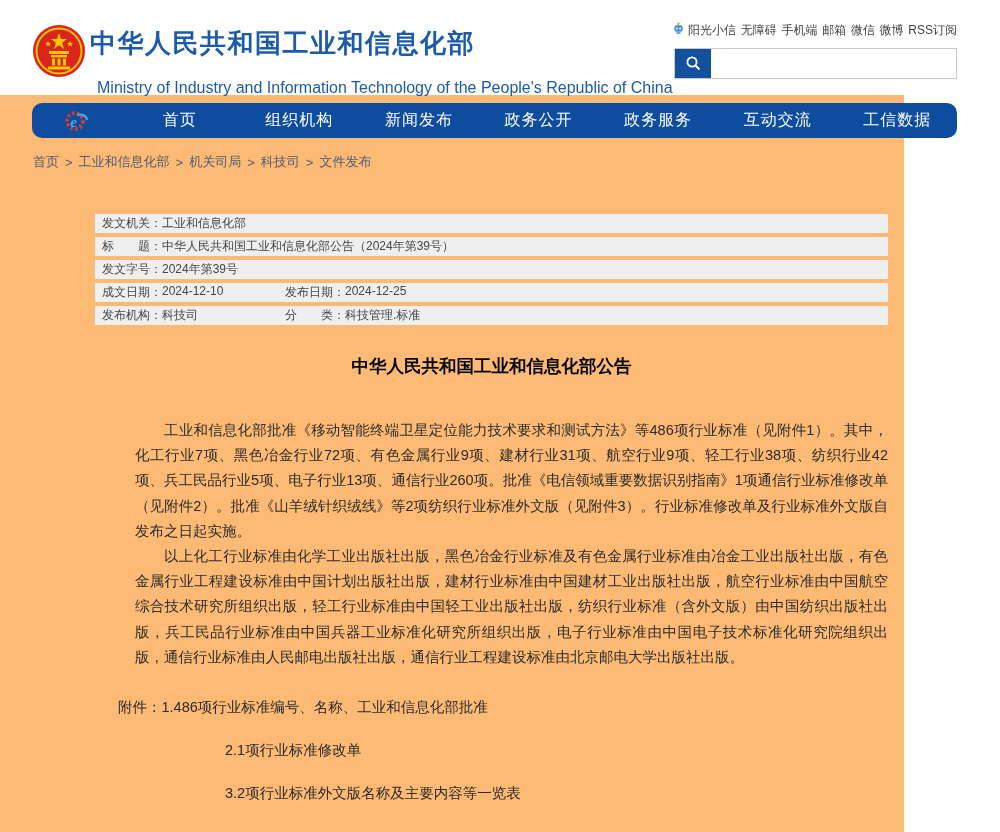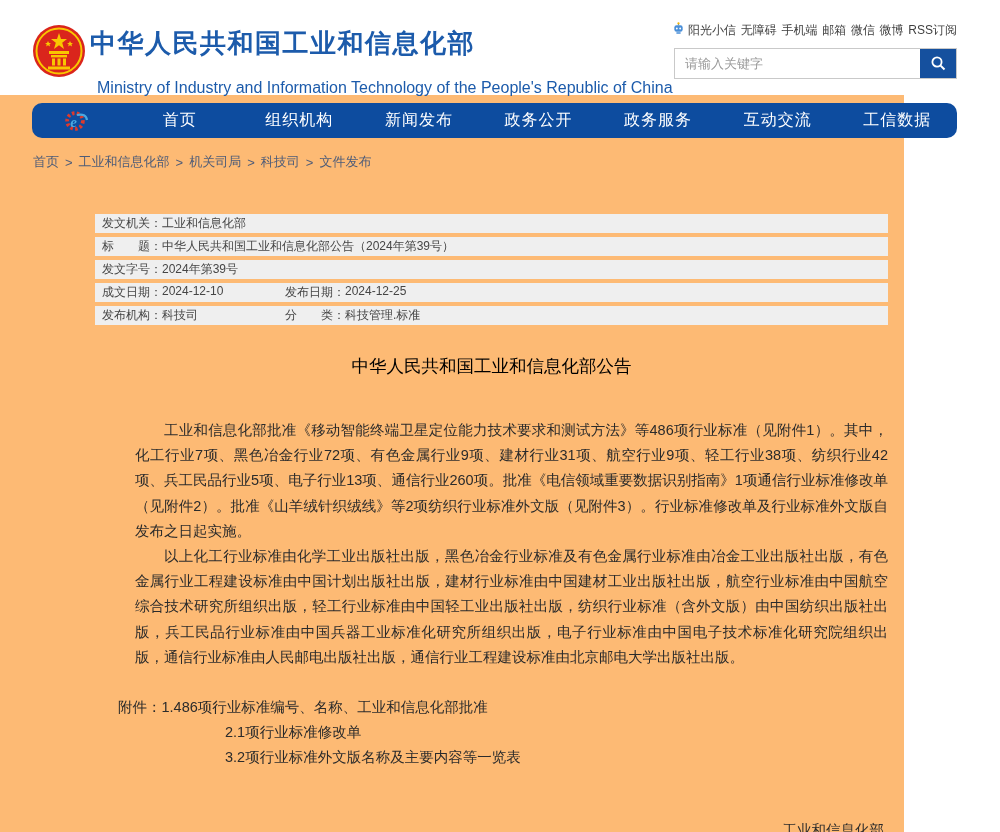--- a/index.html
+++ b/index.html
@@ -40,28 +40,28 @@
   
   .content { position:absolute; left:95px; top:214px; width:793px; }
 
   .meta-table { width:100%; }
   .meta-row { background:#efefef; height:19px; margin-bottom:4px; display:flex; align-items:center; font-size:12px; color:#454545; padding-left:7px; }
   .meta-cell { display:flex; }
   .meta-cell.col1 { width:183px; }
   .meta-label { color:#454545; white-space:pre; }
   .meta-value { color:#454545; white-space:pre; }
 
-  .doc-title { margin-top:28px; text-align:center; font-size:17.5px; font-weight:normal; color:#000; line-height:27px; }
+  .doc-title { margin-top:28px; text-align:center; font-size:17.5px; font-weight:bold; color:#000; line-height:27px; }
 
   .doc-body { margin-top:38px; font-size:14.5px; color:#2b2b2b; line-height:25.2px; text-align:justify;margin-left:40px; }
   .doc-body p { text-indent:2em; }
 
   .attachments { margin-top:25px; font-size:14.5px; color:#2b2b2b; line-height:25.2px; }
   .attach-line1 { padding-left:23px; }
-  .attach-line { padding-left:130px; }
+  .attach-line { padding-left:130px;margin-top:18px; }
   .attach-link { color:#2b2b2b; text-decoration:none; cursor:pointer; }
 
   .signature { margin-top:50px; text-align:right; font-size:14.5px; color:#2b2b2b; padding-right:4px; }
 </style>
 </head>
 <body>
 
 <div class="page">
 
   <div class="header">
@@ -97,21 +97,20 @@
       </span>
       <span class="top-link">无障碍</span>
       <span class="top-link">手机端</span>
       <span class="top-link">邮箱</span>
       <span class="top-link">微信</span>
       <span class="top-link">微博</span>
       <span class="top-link">RSS订阅</span>
     </div>
 
     <div class="search-box">
-      <input class="search-input" type="text" placeholder="请输入关键字" style="">
       <button class="search-btn">
         <svg width="17" height="17" viewBox="0 0 17 17">
           <circle cx="7" cy="7" r="4.6" fill="none" stroke="#fff" stroke-width="1.8"></circle>
           <line x1="10.6" y1="10.6" x2="14.5" y2="14.5" stroke="#fff" stroke-width="2"></line>
         </svg>
       </button>
     </div>
   </div>
 
   <div class="nav">

